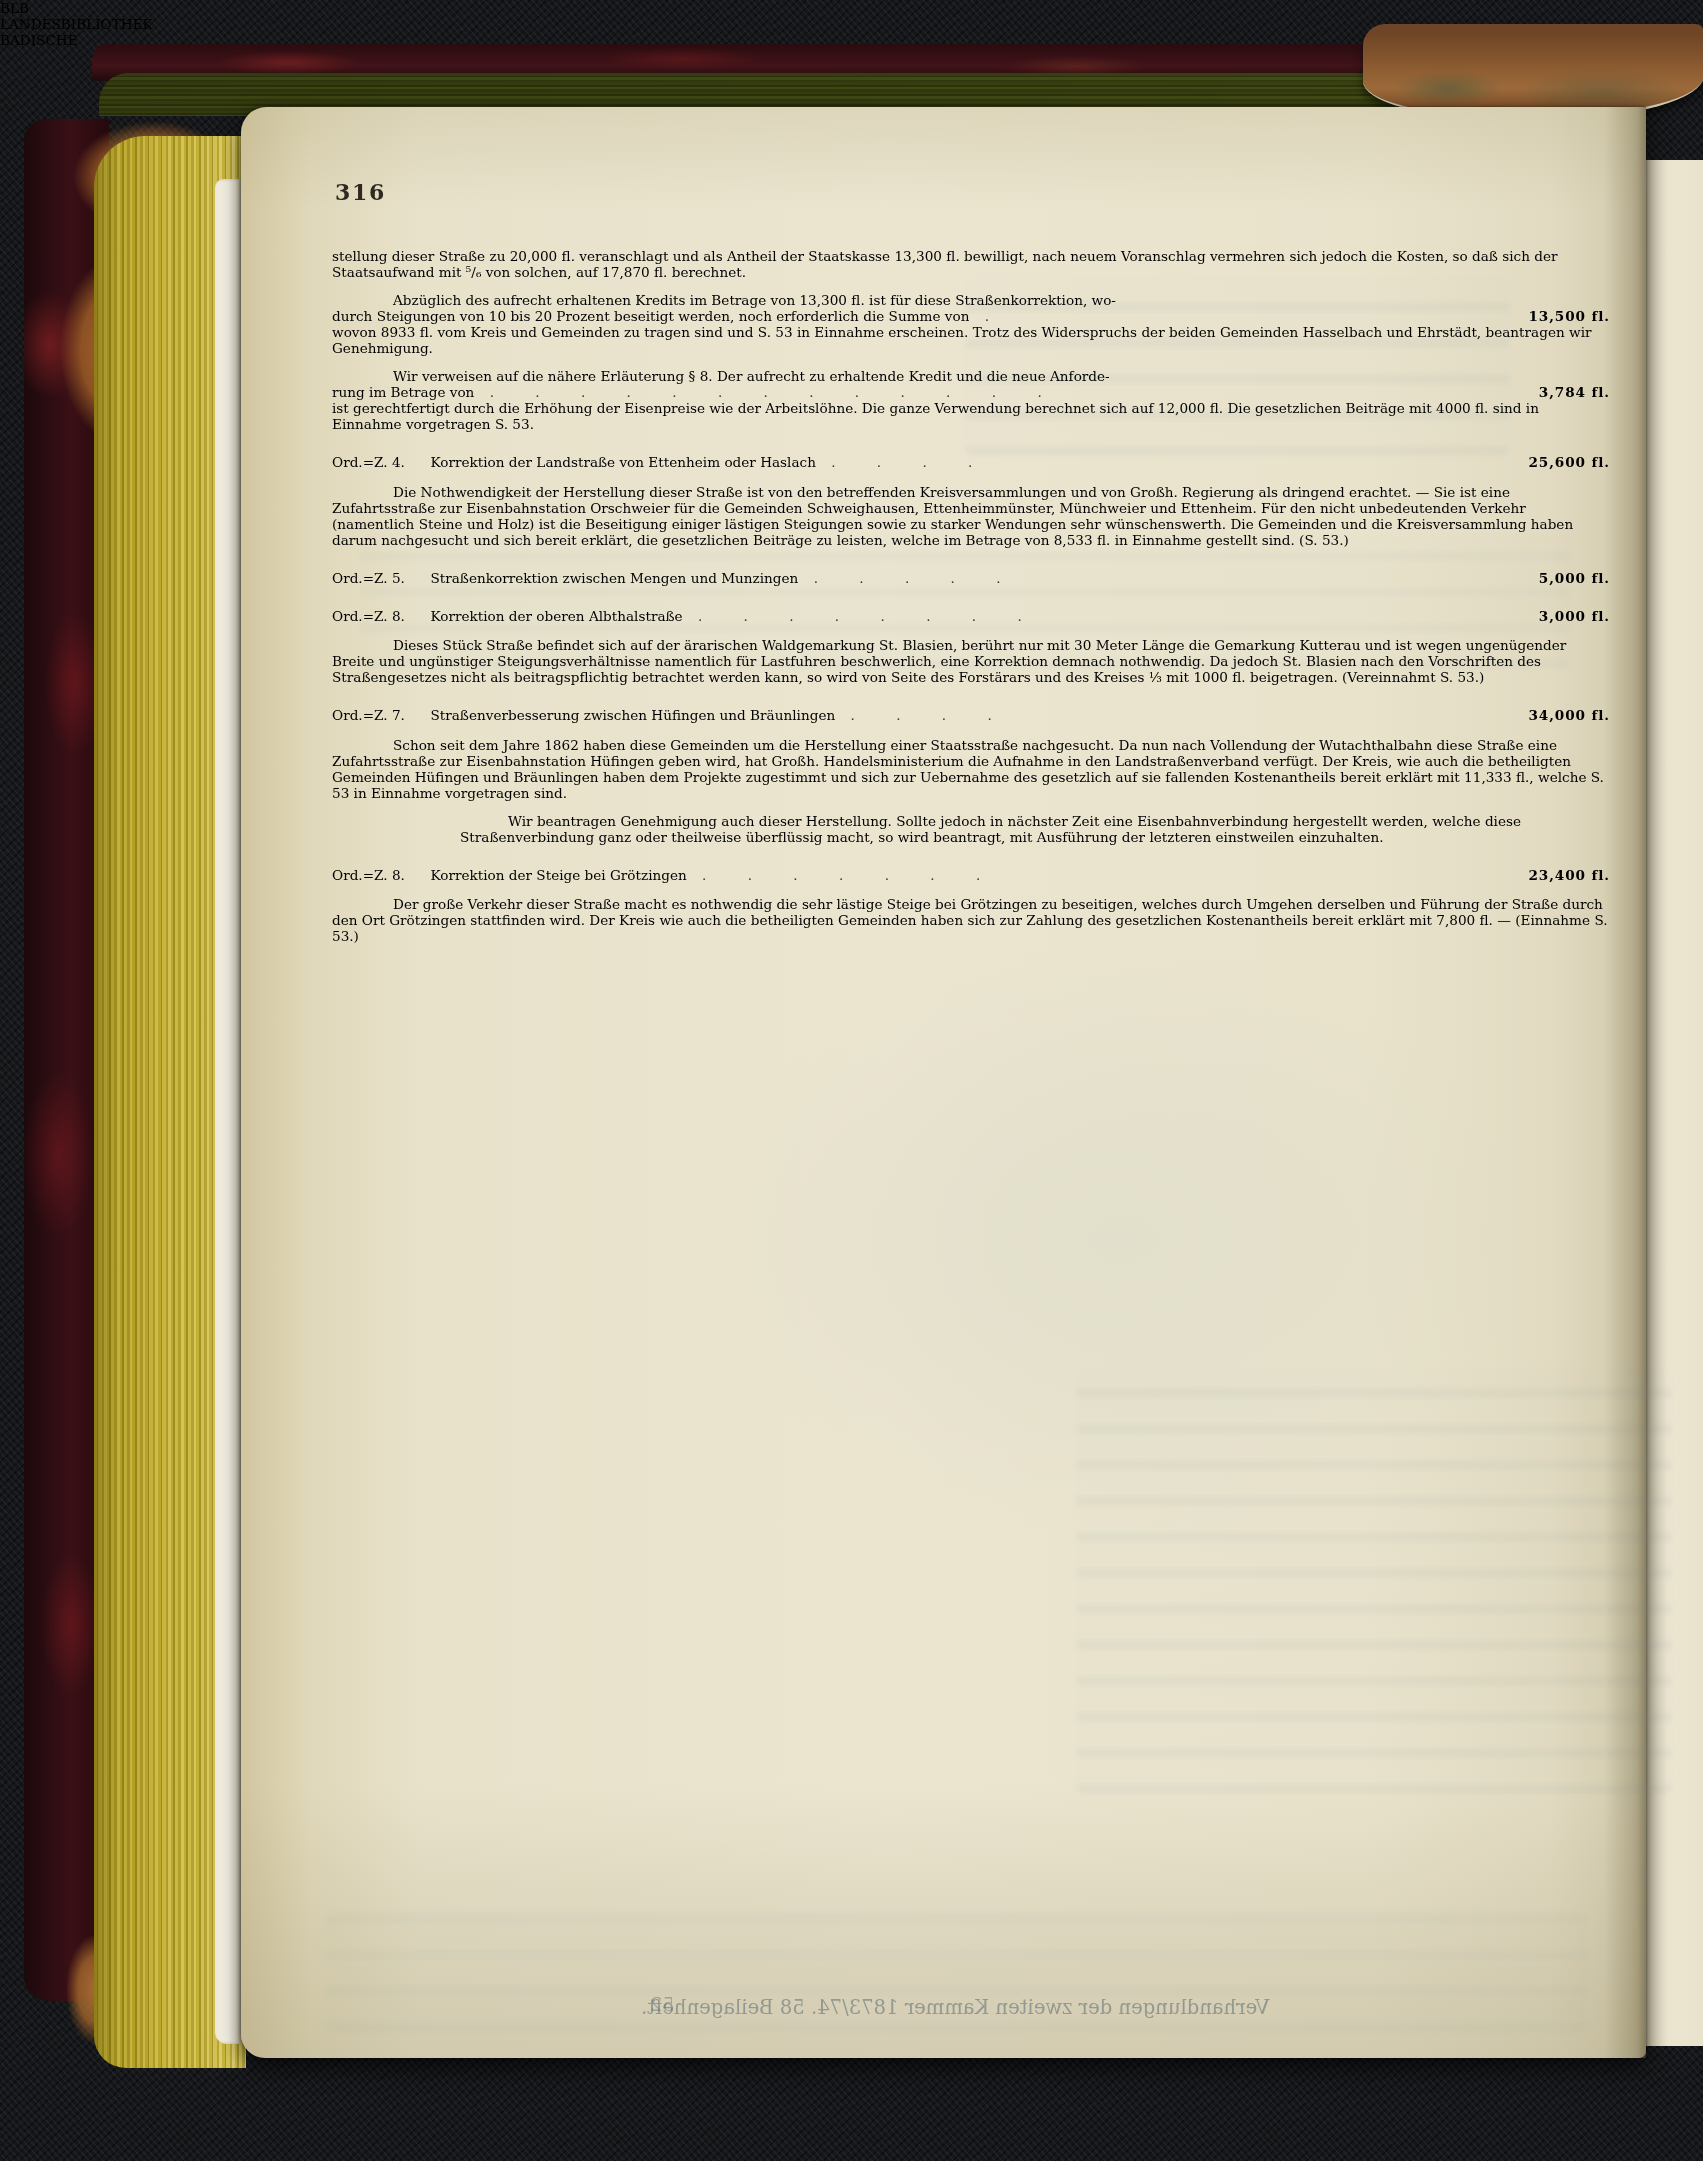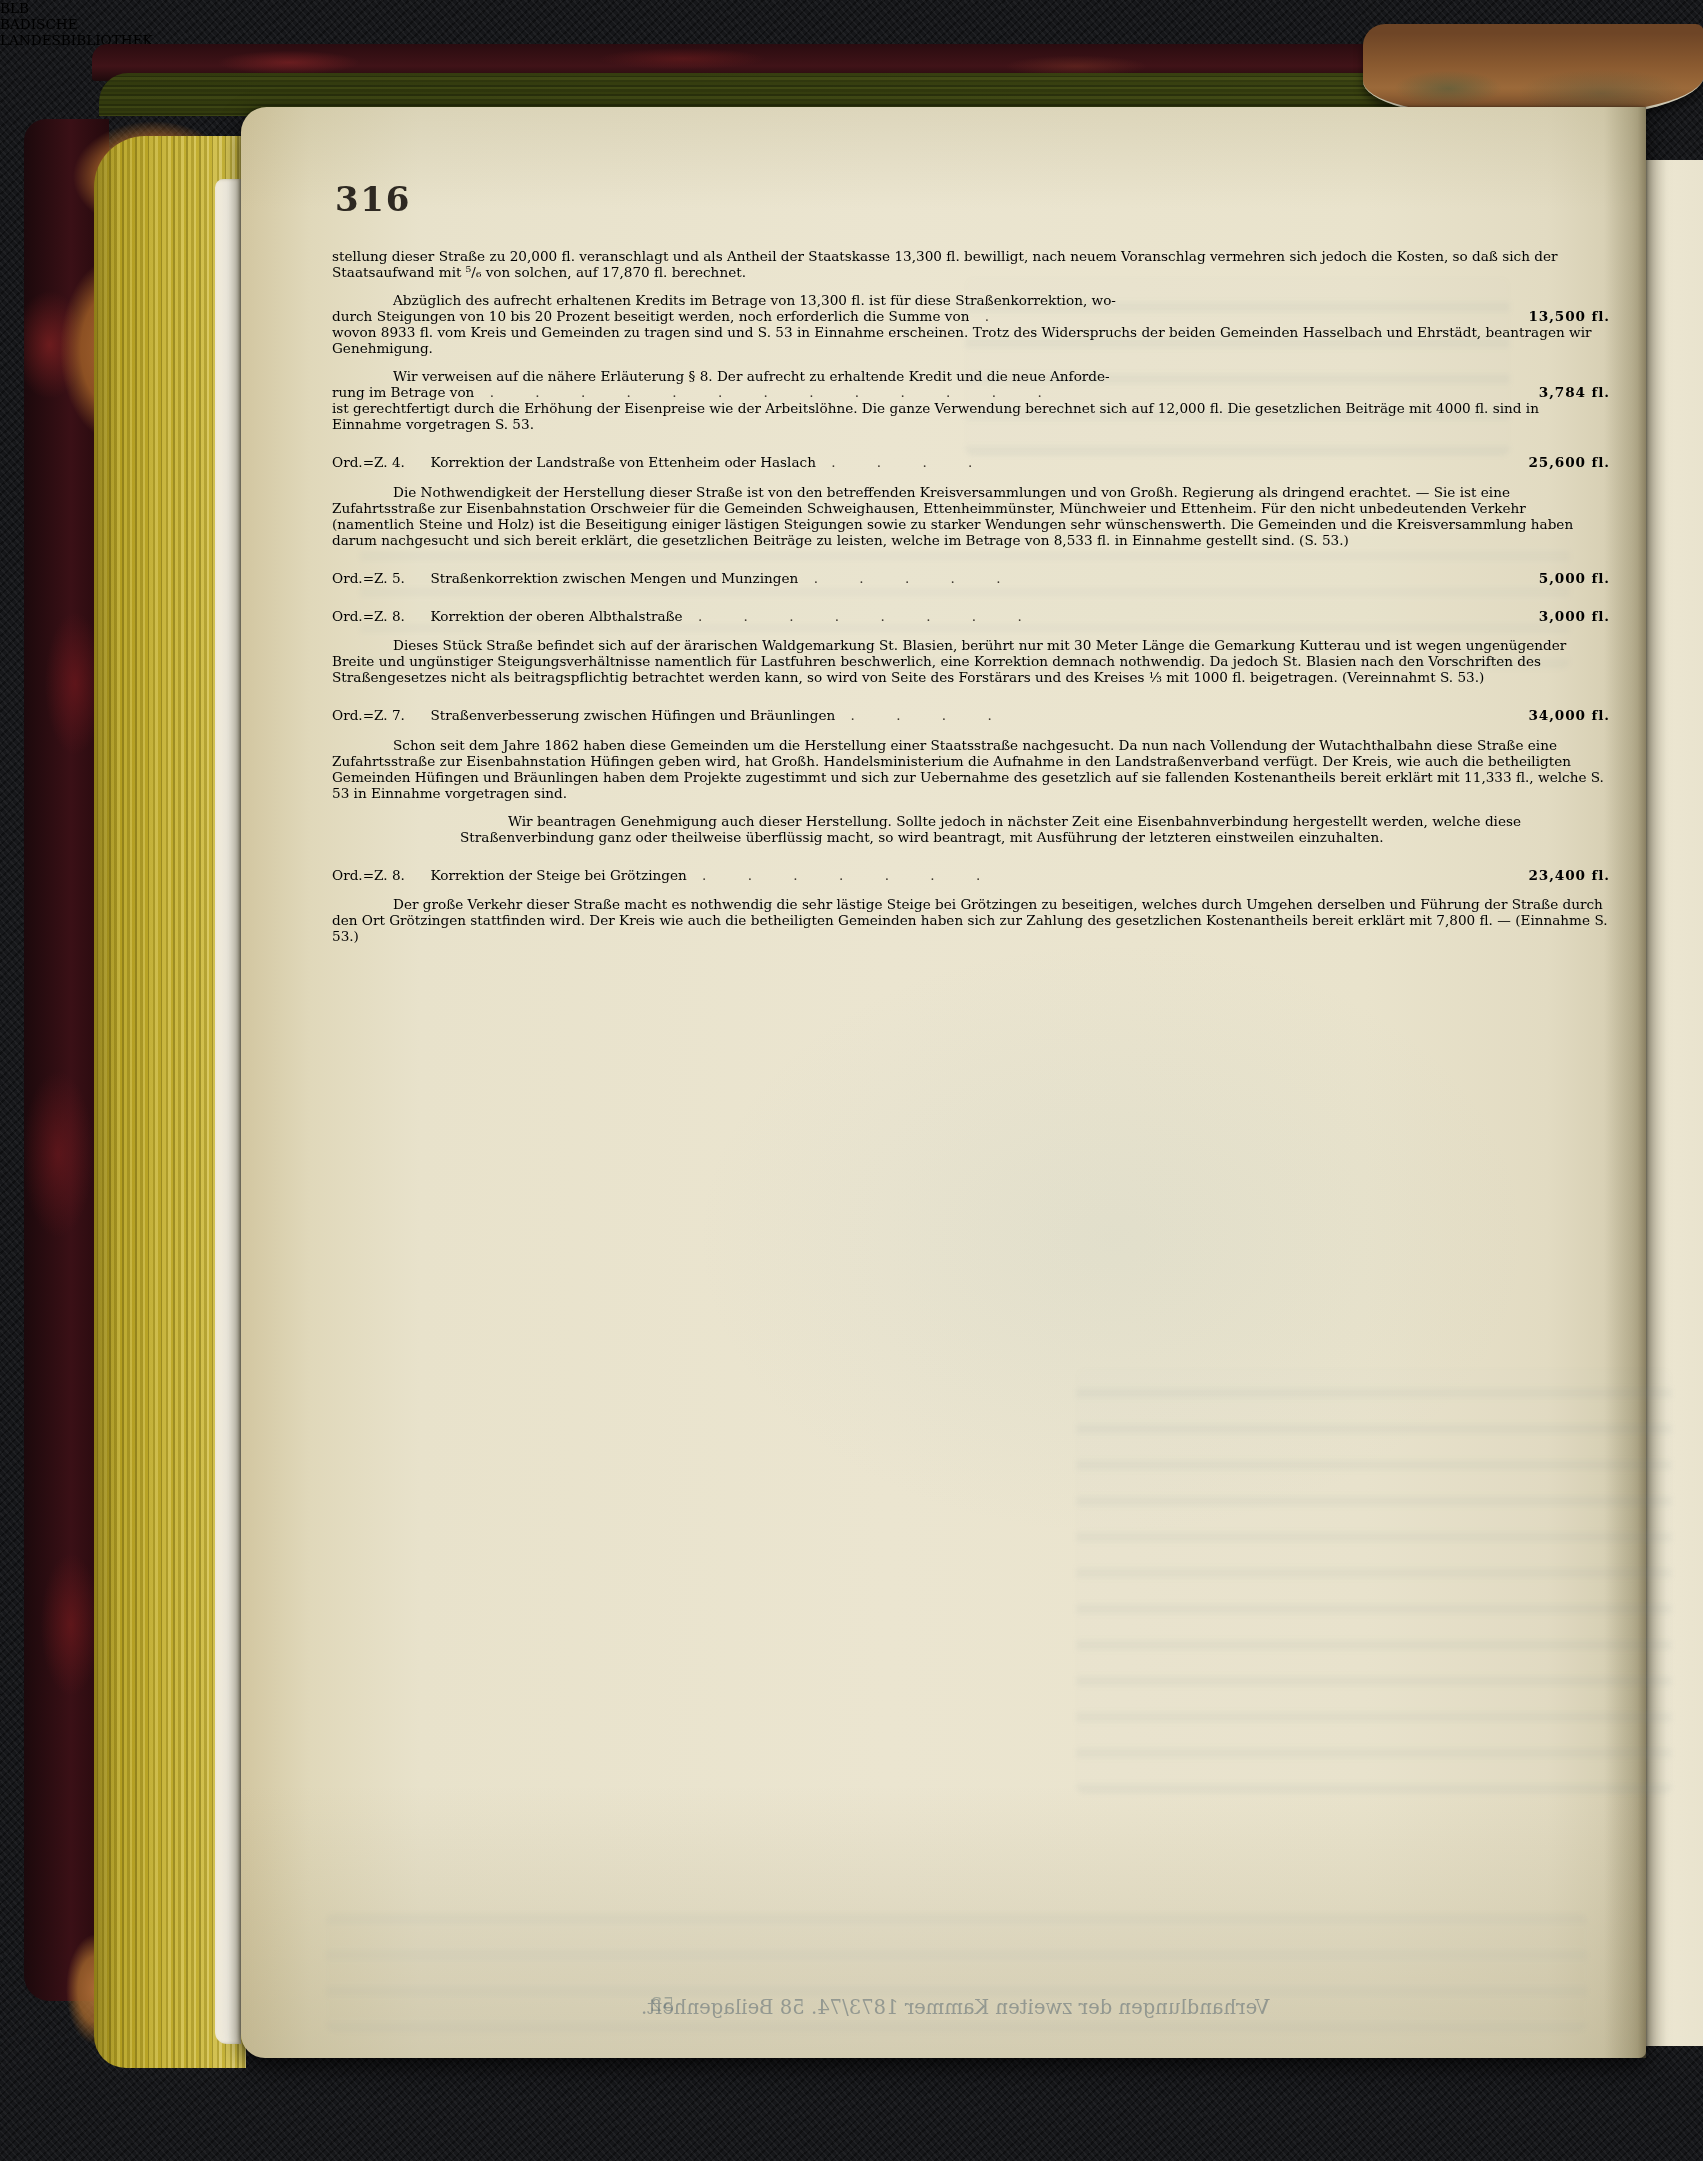--- a/index.html
+++ b/index.html
@@ -82,21 +82,21 @@
   }
   .gutter-shadow{position:absolute;left:1363px;top:0;width:42px;height:100%;
     background:linear-gradient(90deg,transparent,rgba(110,100,65,.35) 80%,rgba(90,80,50,.55));}
   
   .ghost-shade{position:absolute;border-radius:8.5px;filter:blur(2.6px);opacity:.55;
     background:repeating-linear-gradient(0deg, rgba(110,132,142,.13) 0 10.2px, rgba(110,132,142,.02) 10.2px 36px);}
   .ghost-line{position:absolute;transform:scaleX(-1);color:rgba(92,108,114,.55);
     font-size:19.6px;filter:blur(0.5px);white-space:nowrap;}
   .ghost-sig{position:absolute;transform:scaleX(-1);color:rgba(92,108,114,.45);font-size:19px;filter:blur(0.5px);}
   
-  .page-number{position:absolute;left:94px;top:72px;font-size:34px;font-weight:bold;
+  .page-number{position:absolute;left:94px;top:72px;font-size:22px;font-weight:bold;
     color:#2e2922;letter-spacing:1.7px;}
   .text-column{position:absolute;left:91px;top:129px;width:1278px;color:#34" ;}
   .text-column{color:#342e26;font-size:22px;line-height:36px;word-spacing:2.6px;text-align:justify;}
   .para{margin:12px 0;}
   .para.indent{text-indent:61px;}
   .para.quote{margin-left:128px;margin-right:51px;text-indent:48px;}
   .mt0{margin-top:0 !important;}
   .mb0{margin-bottom:0 !important;}
   .hrow{display:flex;align-items:baseline;margin:22px 0 13.6px 0;}
   .hrow.aline{margin:0;}
@@ -196,22 +196,22 @@
         <div class="para indent">Der große Verkehr dieser Straße macht es nothwendig die sehr lästige Steige bei Grötzingen zu beseitigen, welches durch Umgehen derselben und Führung der Straße durch den Ort Grötzingen stattfinden wird. Der Kreis wie auch die betheiligten Gemeinden haben sich zur Zahlung des gesetzlichen Kostenantheils bereit erklärt mit 7,800 fl. — (Einnahme S. 53.)</div>
       </div>
   </div>
 
   <div class="footer-bar">
     <div class="blb">
       <div class="blb-badge">
         <span>BLB</span>
       </div>
       <div class="blb-text">
+        <div>LANDESBIBLIOTHEK</div>
         <div>BADISCHE</div>
-        <div>LANDESBIBLIOTHEK</div>
       </div>
     </div>
     <div class="bw">
       <svg class="lions" viewBox="0 0 24 42" aria-hidden="true">
         <defs>
           <path id="lion" d="M1 9 Q1.5 5.5 4.5 5.2 L5.5 2.5 L7 4.8 L9 3.2 L10 5 L13.5 4.2 Q17 3.8 18.5 2 L19.5 3.5 Q21.5 3.2 22 5 Q21 6.5 18 7 L14 7.8 L15 12 L12.5 12 L11.5 9.5 L8 10 L8.5 12 L6 12 L5 9.5 Q2.5 10 1 9 Z"></path>
         </defs>
         <use href="#lion" y="0"></use>
         <use href="#lion" y="14"></use>
         <use href="#lion" y="28"></use>

